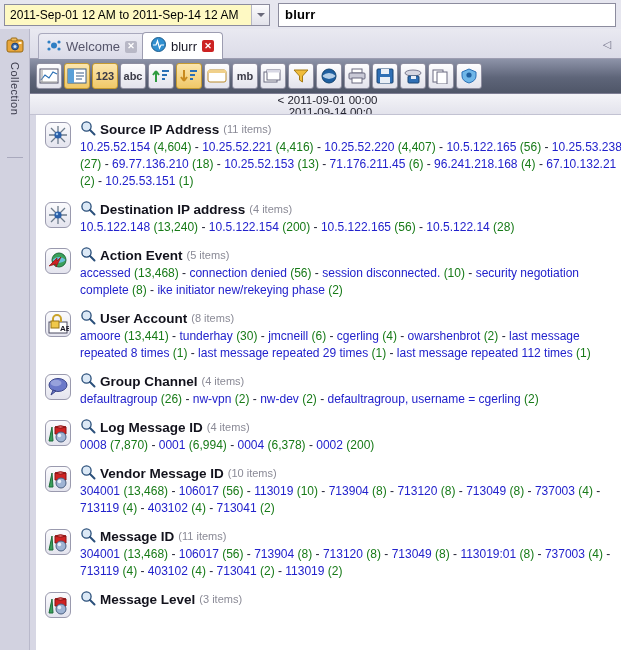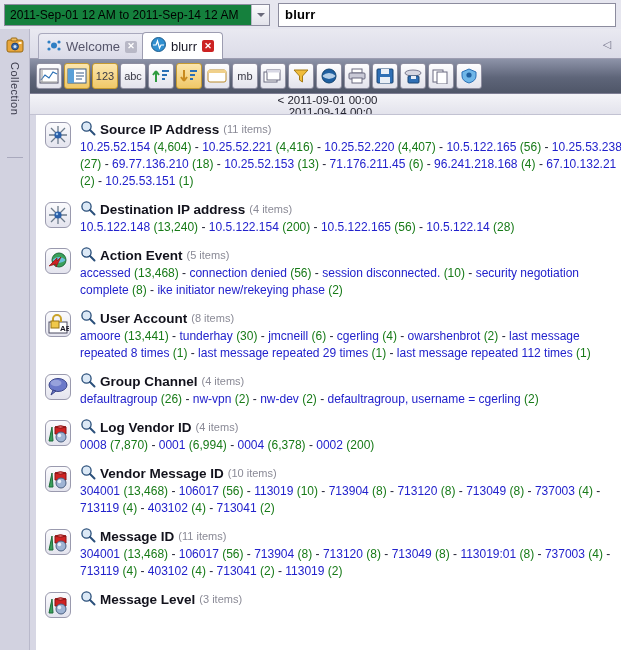--- a/index.html
+++ b/index.html
@@ -13,21 +13,21 @@
   }
 
   
   .topbar {
     position: absolute; left: 0; top: 0; width: 621px; height: 29px;
     background: #e6e6ef;
     display: flex; align-items: center;
   }
   .daterange {
     margin-left: 4px; width: 266px; height: 22px;
-    background: #15803d;
+    background: #fef9c3;
     border: 1px solid #8c8c9e;
     display: flex; align-items: center;
   }
   .daterange .dr-text {
     flex: 1; padding-left: 5px; color: #000;
     font-size: 12px; white-space: nowrap; overflow: hidden;
   }
   .dr-arrow {
     width: 18px; height: 20px; margin: 0 0 0 0;
     background: linear-gradient(#fcfcfd,#e2e2ea);
@@ -116,21 +116,21 @@
     border: 1px solid #8e8ea0;
     background: linear-gradient(#fdfdfe,#e3e3ec);
     display: flex; align-items: center; justify-content: center;
     position: relative; overflow: hidden;
   }
   .tbtn.sel {
     border-color: #c49a32;
     background: linear-gradient(#fbe6ae,#f0c868);
   }
   .tbtn .txticon {
-    font-size: 11px; font-weight: normal; color: #3a3a46;
+    font-size: 11px; font-weight: bold; color: #3a3a46;
     font-family: "Liberation Sans", sans-serif;
   }
 
   
   .timeline {
     position: absolute; left: 30px; top: 93px; width: 591px; height: 22px;
     background: linear-gradient(#f4f4f8,#e3e3ec);
     border-bottom: 1px solid #c2c2d2;
     border-top: 1px solid #7d7d93;
     display: flex; align-items: center; justify-content: space-between;
@@ -467,21 +467,21 @@
             <circle cx="12.4" cy="13.4" r="1.8" fill="#e8eff8"></circle>
           </svg>
         </div>
       </div>
       <div class="sec-body">
         <div class="sec-head">
           <span><svg width="16" height="16" viewBox="0 0 16 16">
               <circle cx="6.5" cy="6.5" r="4.6" fill="#dce9f6" stroke="#2a4f7a" stroke-width="1.3"></circle>
               <path d="M10 10 L14.5 14.5" stroke="#2a4f7a" stroke-width="2" stroke-linecap="round"></path>
             </svg></span>
-          <span class="sec-title">Log Vendor ID</span>
+          <span class="sec-title">Log Message ID</span>
           <span class="sec-count">(4 items)</span>
         </div>
         <div class="sec-values"><span class="val">0008</span> <span class="cnt">(7,870)</span><span class="dash"> - </span><span class="val">0001</span> <span class="cnt">(6,994)</span><span class="dash"> - </span><span class="val">0004</span> <span class="cnt">(6,378)</span><span class="dash"> - </span><span class="val">0002</span> <span class="cnt">(200)</span></div>
       </div>
     </div>
     <div class="section">
       <div class="sec-icon-wrap">
         <div class="sec-icon">
           <svg width="22" height="22" viewBox="0 0 22 22">
             <path d="M6 19 L2 19 L5 5 Z" fill="#3aa05a" stroke="#1d6b38"></path>

